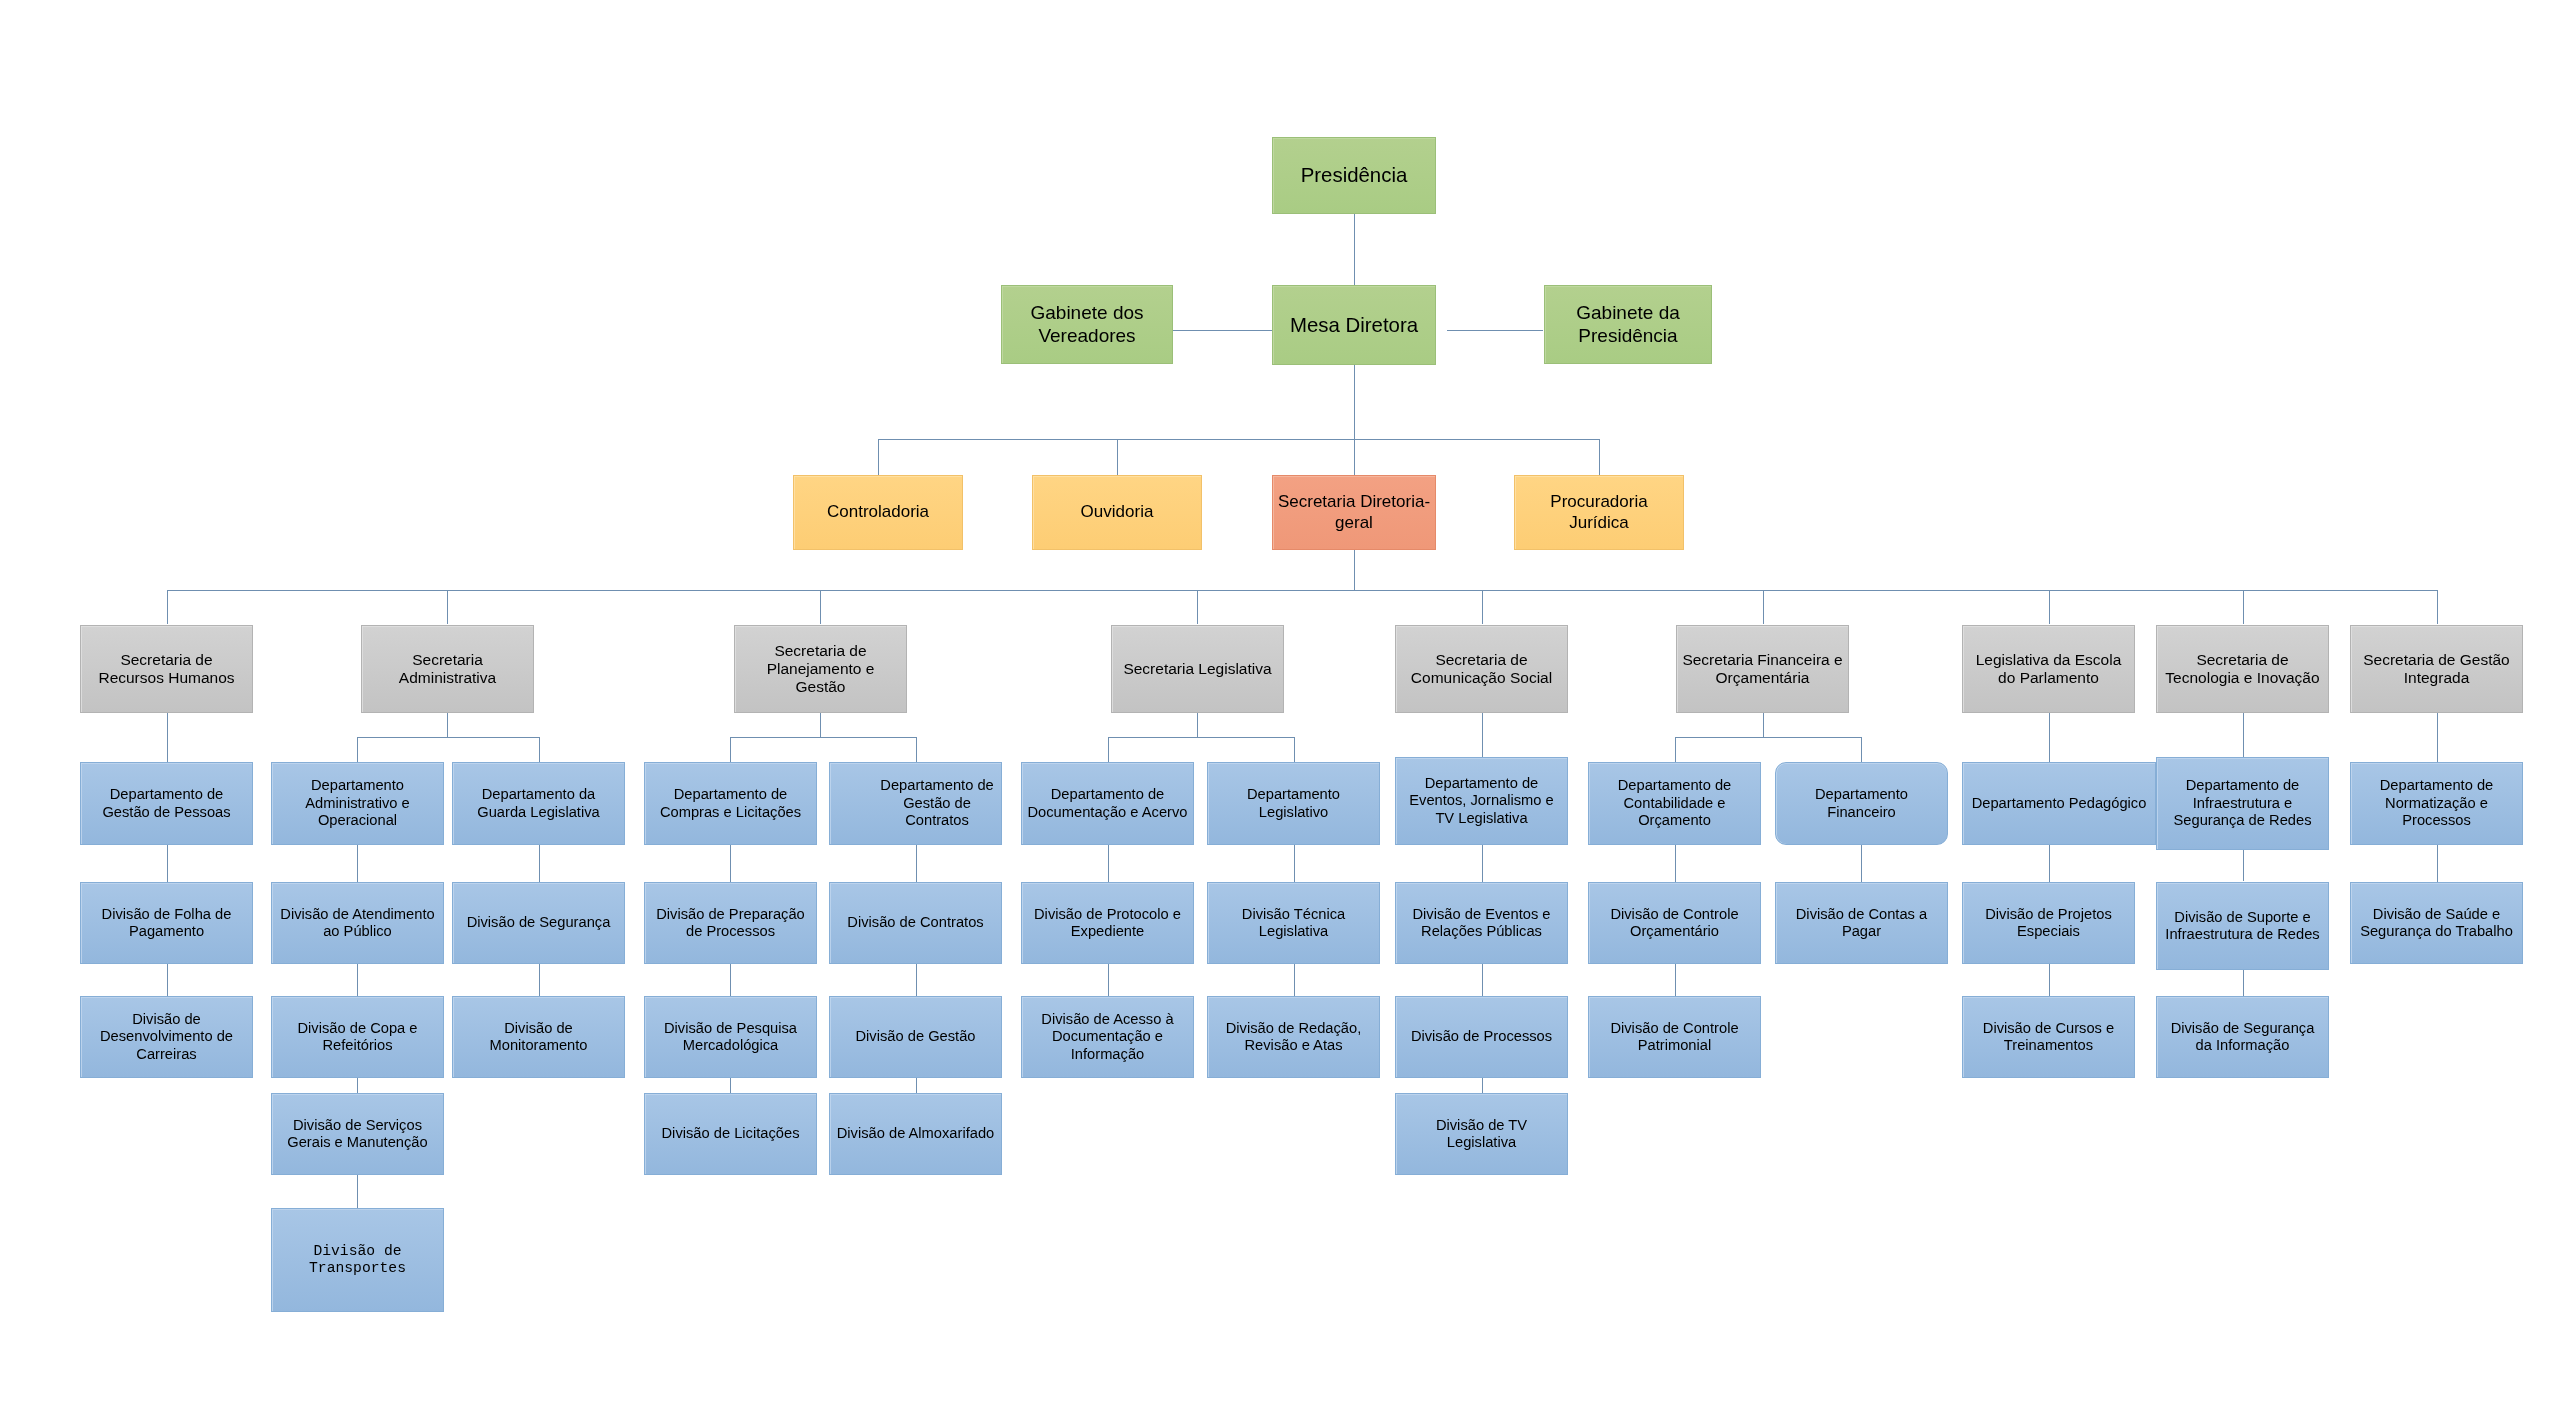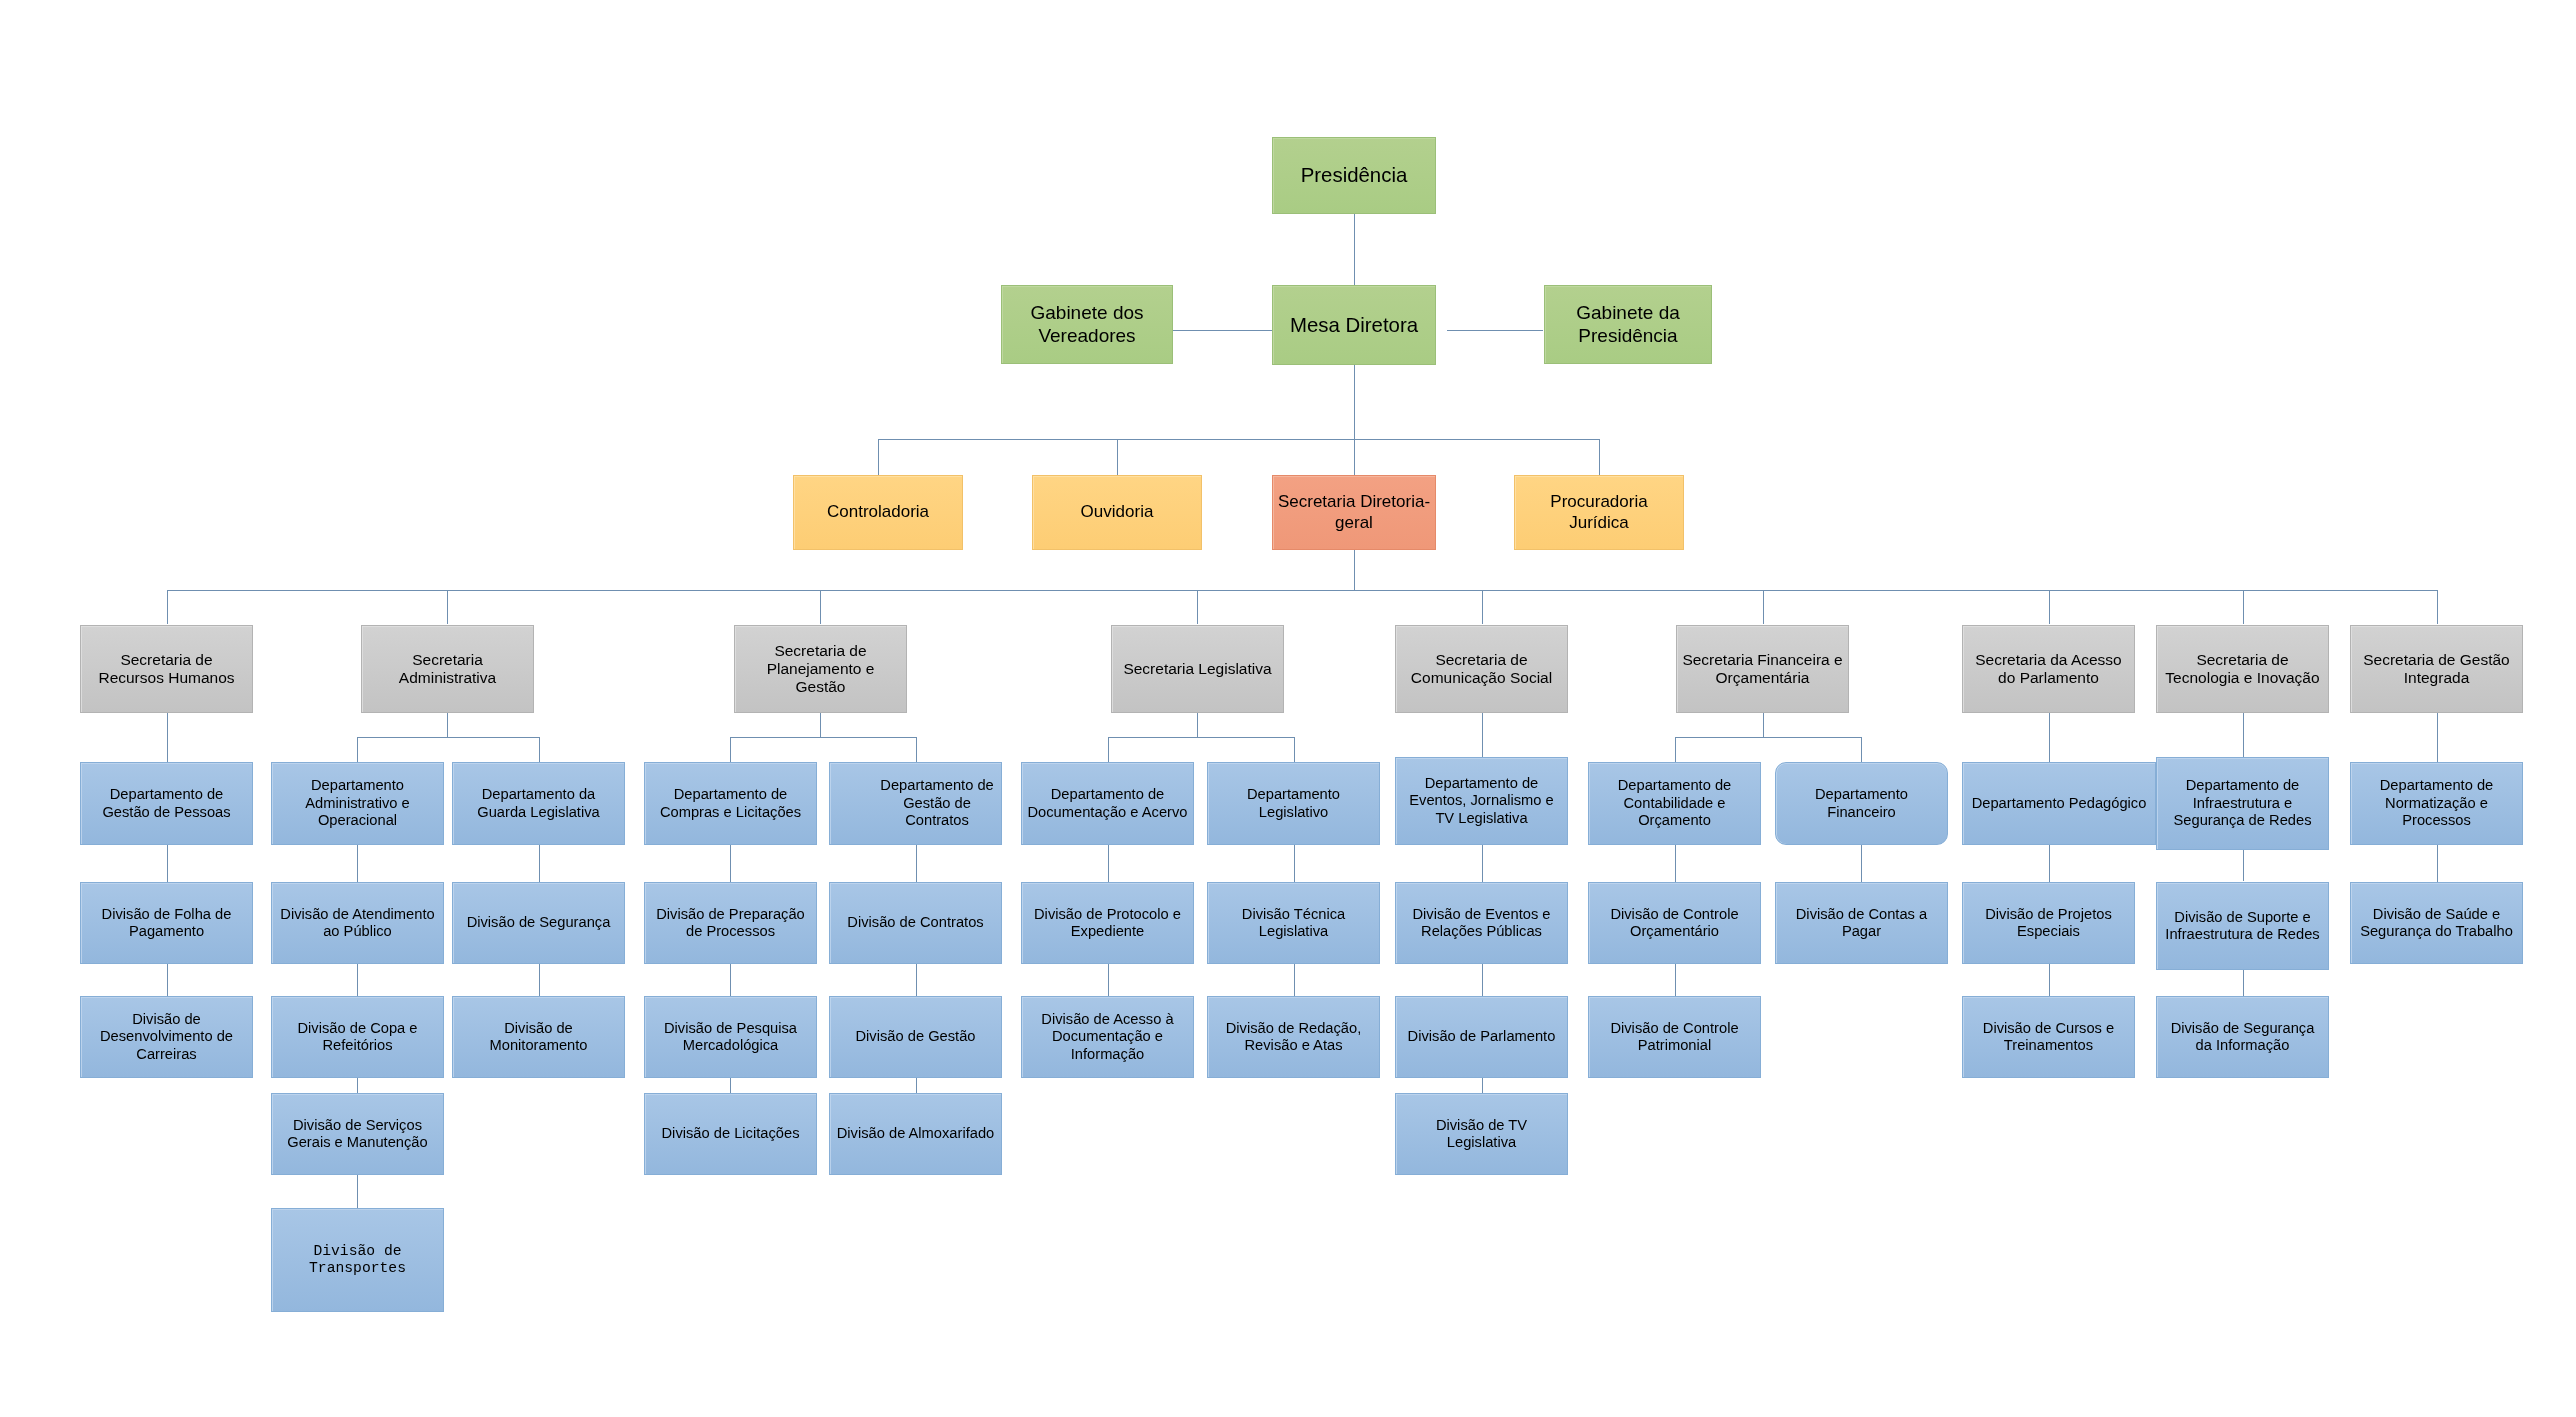--- a/index.html
+++ b/index.html
@@ -218,21 +218,21 @@
 
   <div class="node t-gray fs-l4" style="left:1395px; top:625px; width:173px; height:88px;">
     <span>Secretaria de Comunicação Social</span>
   </div>
 
   <div class="node t-gray fs-l4" style="left:1676px; top:625px; width:173px; height:88px;">
     <span>Secretaria Financeira e Orçamentária</span>
   </div>
 
   <div class="node t-gray fs-l4" style="left:1962px; top:625px; width:173px; height:88px;">
-    <span>Secretaria da Acesso do Parlamento</span>
+    <span>Legislativa da Escola do Parlamento</span>
   </div>
 
   <div class="node t-gray fs-l4" style="left:2156px; top:625px; width:173px; height:88px;">
     <span>Secretaria de Tecnologia e Inovação</span>
   </div>
 
   <div class="node t-gray fs-l4" style="left:2350px; top:625px; width:173px; height:88px;">
     <span>Secretaria de Gestão Integrada</span>
   </div>
 
@@ -362,21 +362,21 @@
 
   <div class="node t-blue fs-l5" style="left:1021px; top:996px; width:173px; height:82px;">
     <span>Divisão de Acesso à Documentação e Informação</span>
   </div>
 
   <div class="node t-blue fs-l5" style="left:1207px; top:996px; width:173px; height:82px;">
     <span>Divisão de Redação, Revisão e Atas</span>
   </div>
 
   <div class="node t-blue fs-l5" style="left:1395px; top:996px; width:173px; height:82px;">
-    <span>Divisão de Parlamento</span>
+    <span>Divisão de Processos</span>
   </div>
 
   <div class="node t-blue fs-l5" style="left:1588px; top:996px; width:173px; height:82px;">
     <span>Divisão de Controle Patrimonial</span>
   </div>
 
   <div class="node t-blue fs-l5" style="left:1962px; top:996px; width:173px; height:82px;">
     <span>Divisão de Cursos e Treinamentos</span>
   </div>
 

